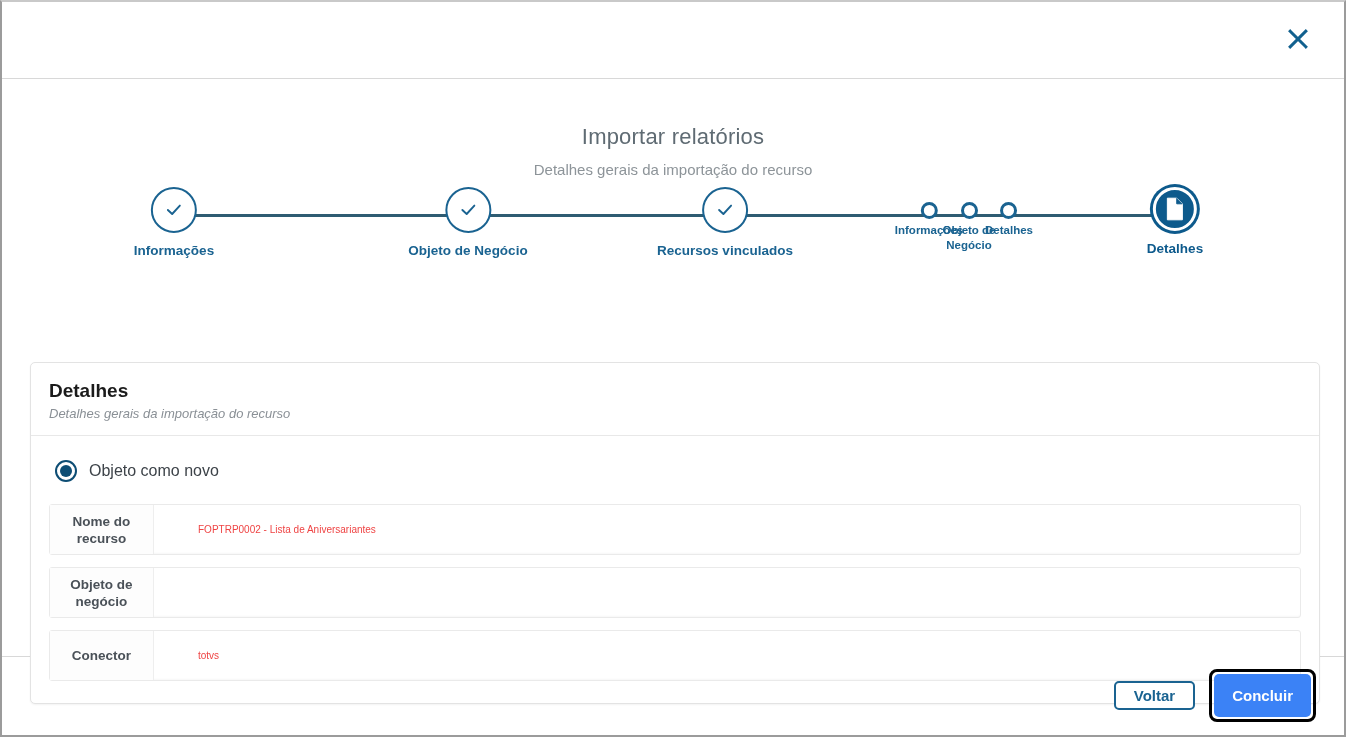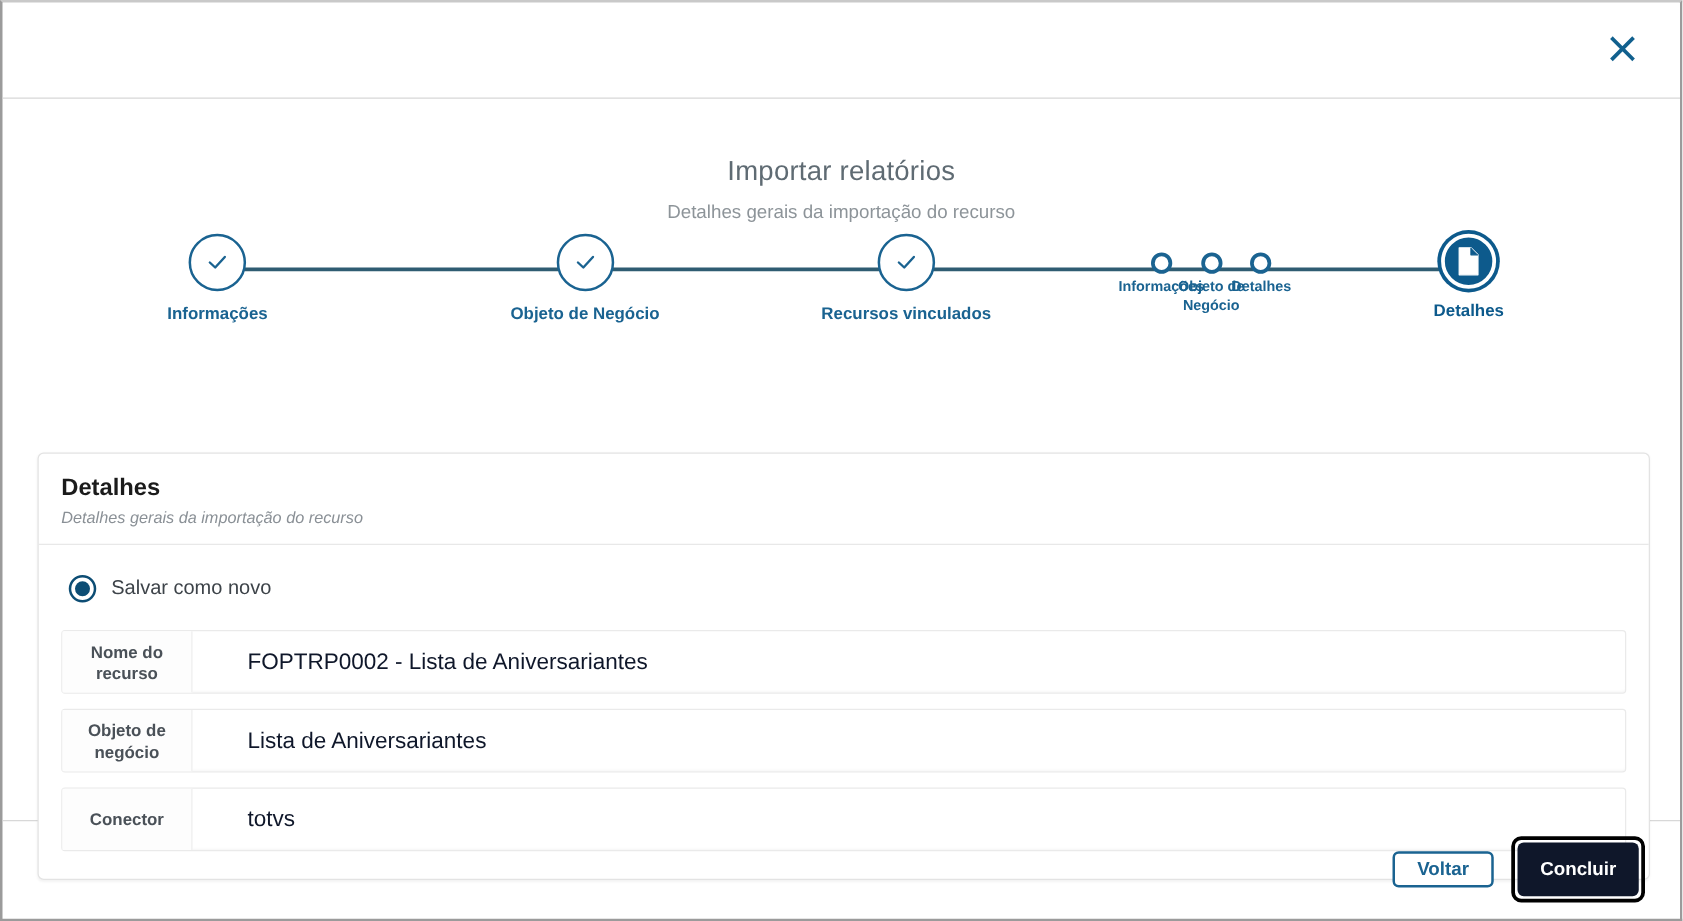--- a/index.html
+++ b/index.html
@@ -251,22 +251,22 @@
     line-height: 17px;
     padding: 6px 8px;
     box-sizing: border-box;
     border-right: 1px solid #eeeeee;
     background: #fdfdfd;
   }
   .field-value {
     flex: 1;
     display: flex;
     align-items: center;
-    font-size: 18px;
-    color: #0f172a;
+    font-size: 10px;
+    color: #ef4444;
     padding: 6px 12px;
     box-sizing: border-box;
   }
 
   
   .dlg-footer {
     position: relative;
     height: 76px;
     display: flex;
     align-items: center;
@@ -297,21 +297,21 @@
   .btn-primary-wrap {
     border: 3px solid #000000;
     border-radius: 8px;
     padding: 2px;
     display: inline-flex;
   }
   .btn-primary {
     min-width: 86px;
     height: 43px;
     padding: 4px 18px;
-    background: #0f172a;
+    background: #3b82f6;
     color: #ffffff;
     border: none;
     border-radius: 5px;
   }
 </style>
 </head>
 <body>
 
 <div class="dialog">
 
@@ -389,31 +389,30 @@
         <div class="card-title">Detalhes</div>
         <div class="card-sub">Detalhes gerais da importação do recurso</div>
       </div>
 
       <div class="card-body">
 
         <div class="radio-row">
           <span class="radio">
             <span class="dot"></span>
           </span>
-          <span class="radio-label">Salvar como novo</span>
+          <span class="radio-label">Objeto como novo</span>
         </div>
 
         <div class="field-row">
           <div class="field-label">Nome do recurso</div>
           <div class="field-value">FOPTRP0002 - Lista de Aniversariantes</div>
         </div>
 
         <div class="field-row">
           <div class="field-label">Objeto de negócio</div>
-          <div class="field-value">Lista de Aniversariantes</div>
         </div>
 
         <div class="field-row">
           <div class="field-label">Conector</div>
           <div class="field-value">totvs</div>
         </div>
 
       </div>
     </div>
 

